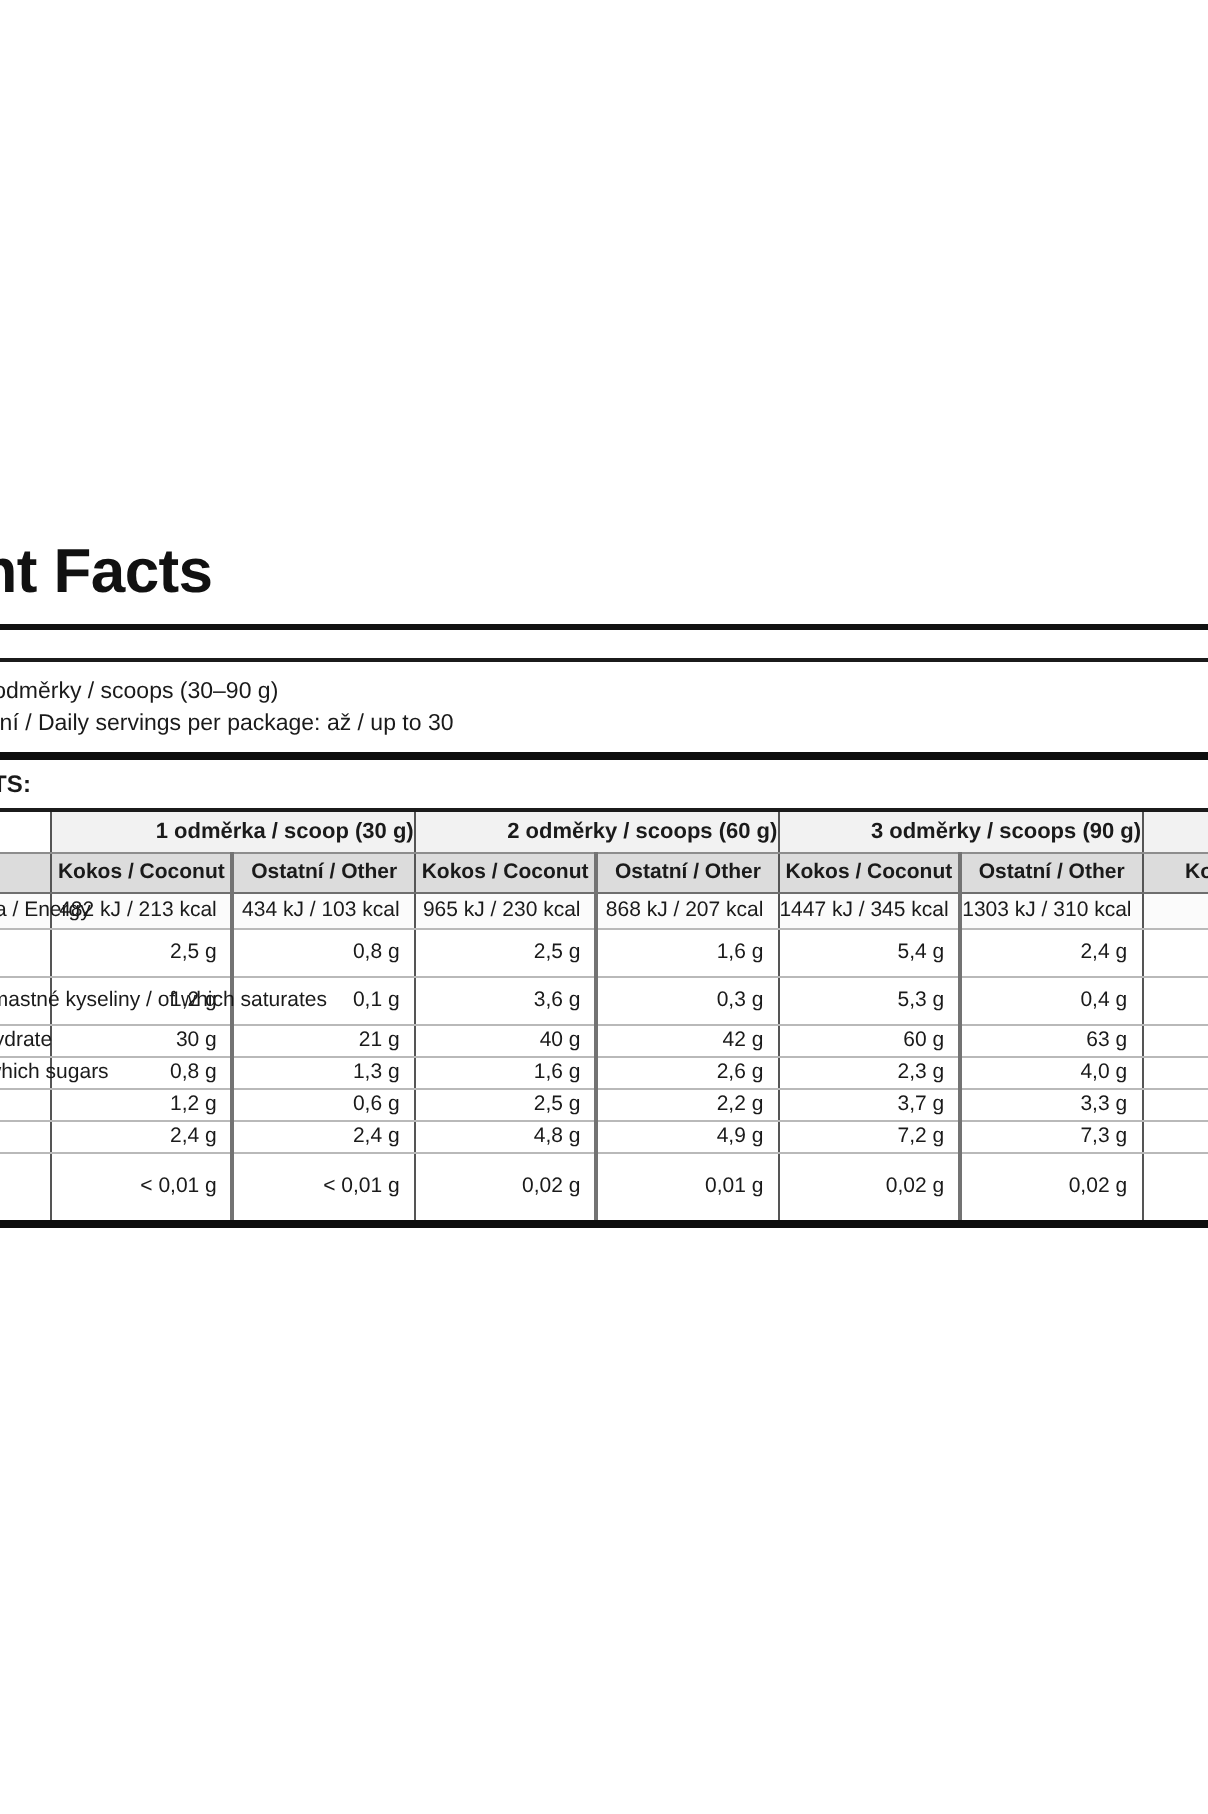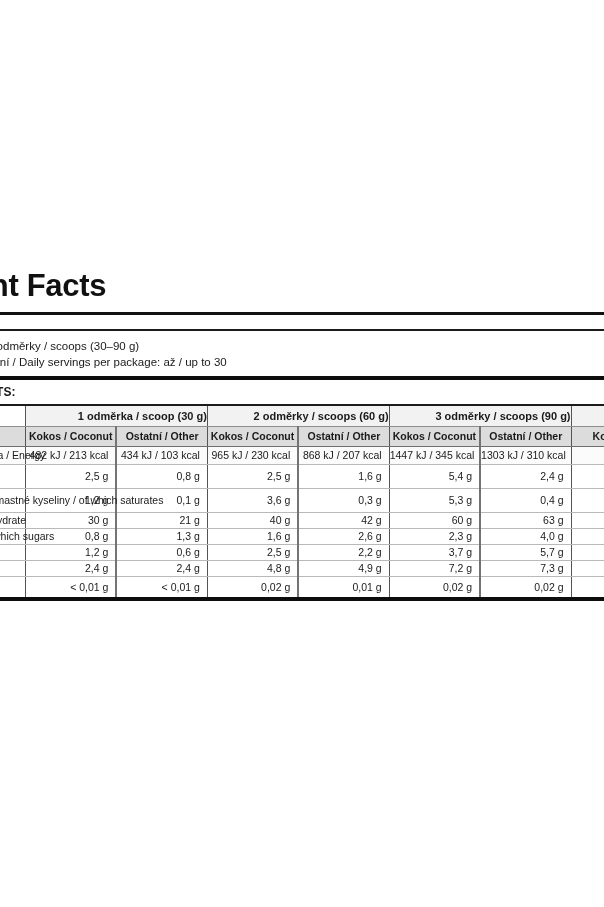--- a/index.html
+++ b/index.html
@@ -126,21 +126,21 @@
   tr.data td.lbl {
     text-align: left;
     padding-left: 5px;
     padding-right: 3px;
   }
   tr.data td.lbl.indent { padding-left: 14px; }
 
   tr.r-energy td { height: 17px; background: #fbfbfb; }
   tr.r-tall   td { height: 23px; }
   tr.r-norm   td { height: 15px; }
-  tr.r-last   td { border-bottom: none; height: 20px; }
+  tr.r-last   td { border-bottom: none; height: 33px; }
 
   .tbl-top-border { height: 2px; background: #1b1b1b; }
   .tbl-bot-border { height: 4px; background: #0d0d0d; }
 </style>
 </head>
 <body>
 
 <div id="label-crop">
   <div id="label">
 
@@ -242,21 +242,21 @@
             <td class="sep-inner">4,0 g</td>
             <td class="sep-left">2</td>
           </tr>
           <tr class="data r-norm">
             <td class="lbl">Vláknina / Fibre</td>
             <td class="sep-left">1,2 g</td>
             <td class="sep-inner">0,6 g</td>
             <td class="sep-left">2,5 g</td>
             <td class="sep-inner">2,2 g</td>
             <td class="sep-left">3,7 g</td>
-            <td class="sep-inner">5,7 g</td>
+            <td class="sep-inner">3,3 g</td>
             <td class="sep-left">4</td>
           </tr>
           <tr class="data r-norm">
             <td class="lbl">Bílkoviny / Protein</td>
             <td class="sep-left">2,4 g</td>
             <td class="sep-inner">2,4 g</td>
             <td class="sep-left">4,8 g</td>
             <td class="sep-inner">4,9 g</td>
             <td class="sep-left">7,2 g</td>
             <td class="sep-inner">7,3 g</td>

